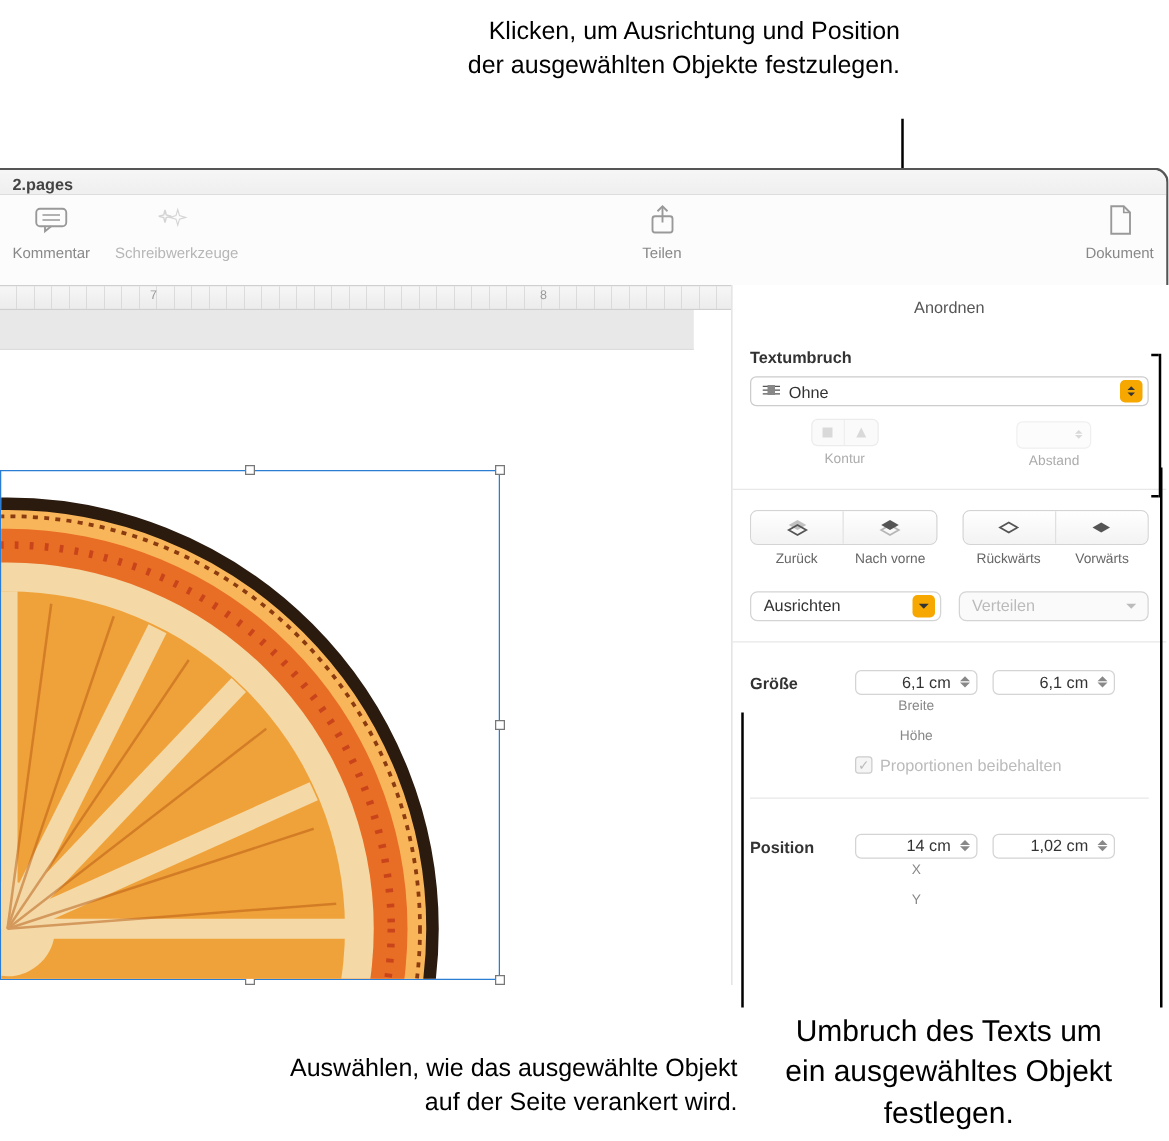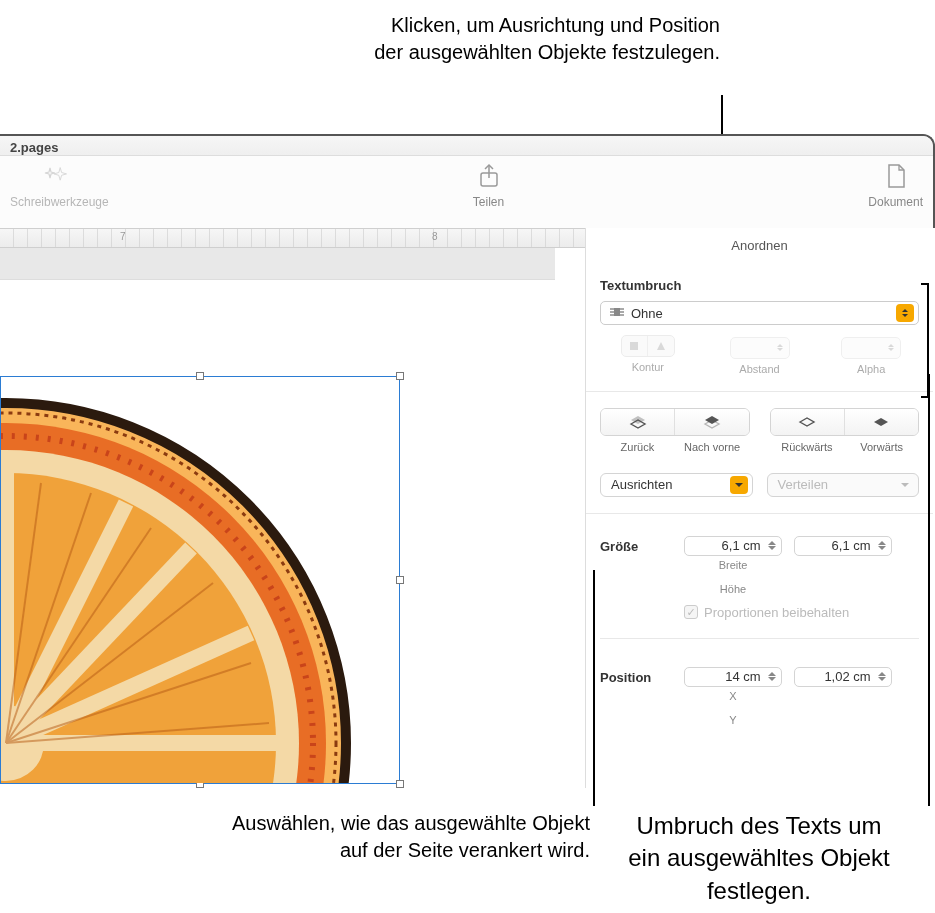--- a/index.html
+++ b/index.html
@@ -436,21 +436,21 @@
       background: #f5f5f5;
       display: flex; align-items: center; justify-content: center;
       font-size: 11px;
     }
 
     .pos-section { margin-top: 18px; padding-top: 28px; border-top: 1px solid #e8e8e8; }
 
     
     .callout-bottom-left {
       position: absolute;
-      top: 810px;
+      top: 842px;
       left: 210px;
       width: 380px;
       text-align: right;
       font-size: 20px;
       line-height: 1.35;
       color: #000;
     }
     .callout-bl-line {
       position: absolute;
       top: 570px;
@@ -499,20 +499,31 @@
   </style>
 </head>
 <body>
 
 <div class="callout-top">Klicken, um Ausrichtung und Position der ausgewählten Objekte festzulegen.</div>
 <div class="callout-top-line"></div>
 
 <div class="window-chrome">
   <div class="title-bar">2.pages</div>
   <div class="toolbar">
+    <div class="tool-btn">
+      <span>
+        <svg viewBox="0 0 34 28">
+            <rect x="5" y="5" width="24" height="14" rx="3" fill="none" stroke="#999" stroke-width="1.5"></rect>
+            <path d="M12 19 L12 23 L17 19" fill="none" stroke="#999" stroke-width="1.5"></path>
+            <line x1="10" y1="10" x2="24" y2="10" stroke="#999" stroke-width="1.3"></line>
+            <line x1="10" y1="14" x2="24" y2="14" stroke="#999" stroke-width="1.3"></line>
+          </svg>
+      </span>
+      <span>Kommentar</span>
+    </div>
     <div class="tool-btn" style="opacity:.6">
       <span>
         <svg viewBox="0 0 34 28">
             <path d="M22 10 L20 17 L13 19 L20 21 L22 28 L24 21 L31 19 L24 17 Z" fill="none" stroke="#bbb" stroke-width="1.3" transform="scale(0.7) translate(4,-2)"></path>
             <path d="M8 6 L9 10 L13 11 L9 12 L8 16 L7 12 L3 11 L7 10 Z" fill="none" stroke="#bbb" stroke-width="1.2"></path>
           </svg>
       </span>
       <span>Schreibwerkzeuge</span>
     </div>
     <div class="tool-spacer"></div>
@@ -624,26 +635,20 @@
           </span>
       </div>
       <div class="sublabel disabled">Kontur</div>
     </div>
     <div>
       <div class="stepper-small">
           <span class="st-caret"></span>
         </div>
       <div class="sublabel disabled">Abstand</div>
     </div>
-    <div>
-      <div class="stepper-small">
-          <span class="st-caret"></span>
-        </div>
-      <div class="sublabel disabled">Alpha</div>
-    </div>
   </div>
 
   <hr class="sep">
 
   <div class="layer-row">
     <div class="layer-group">
       <div class="lg-btn">
         <svg width="22" height="16">
             <path d="M4 10 L11 6 L18 10 L11 14 Z" fill="none" stroke="#555" stroke-width="1.4"></path>
             <path d="M4 6 L11 2 L18 6 L11 10 Z" fill="#555" opacity="0.35"></path>

